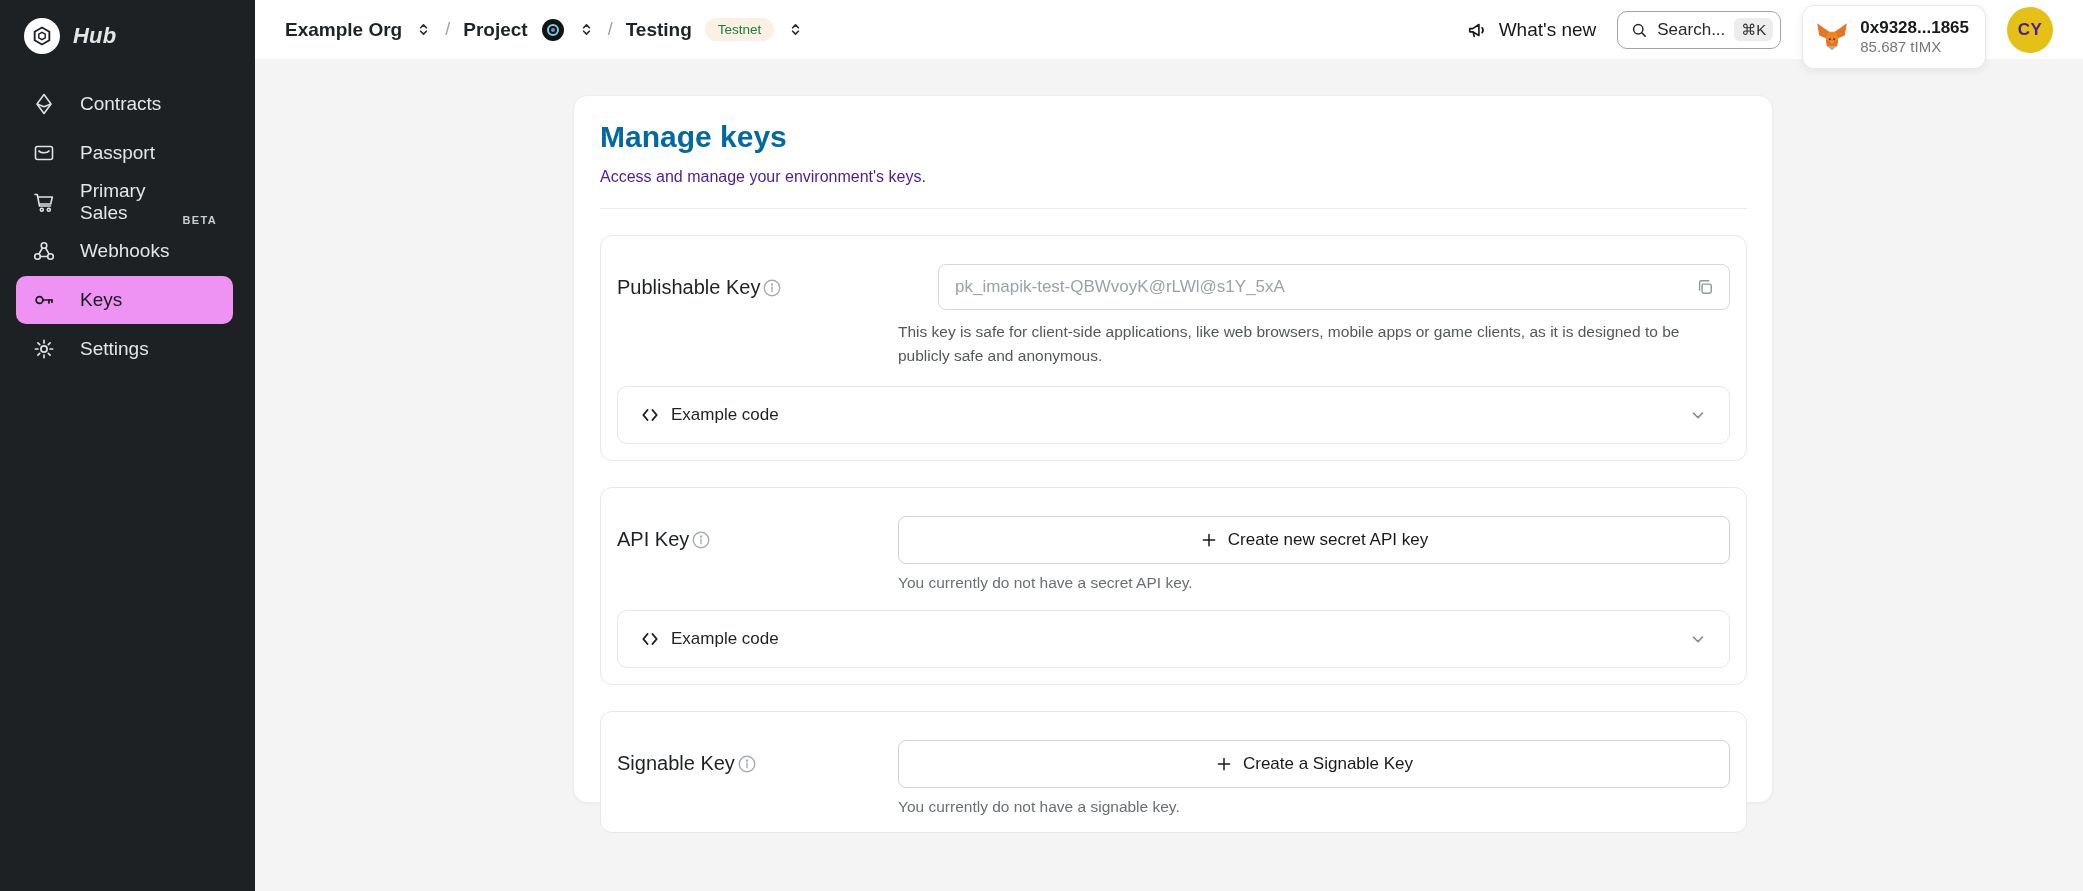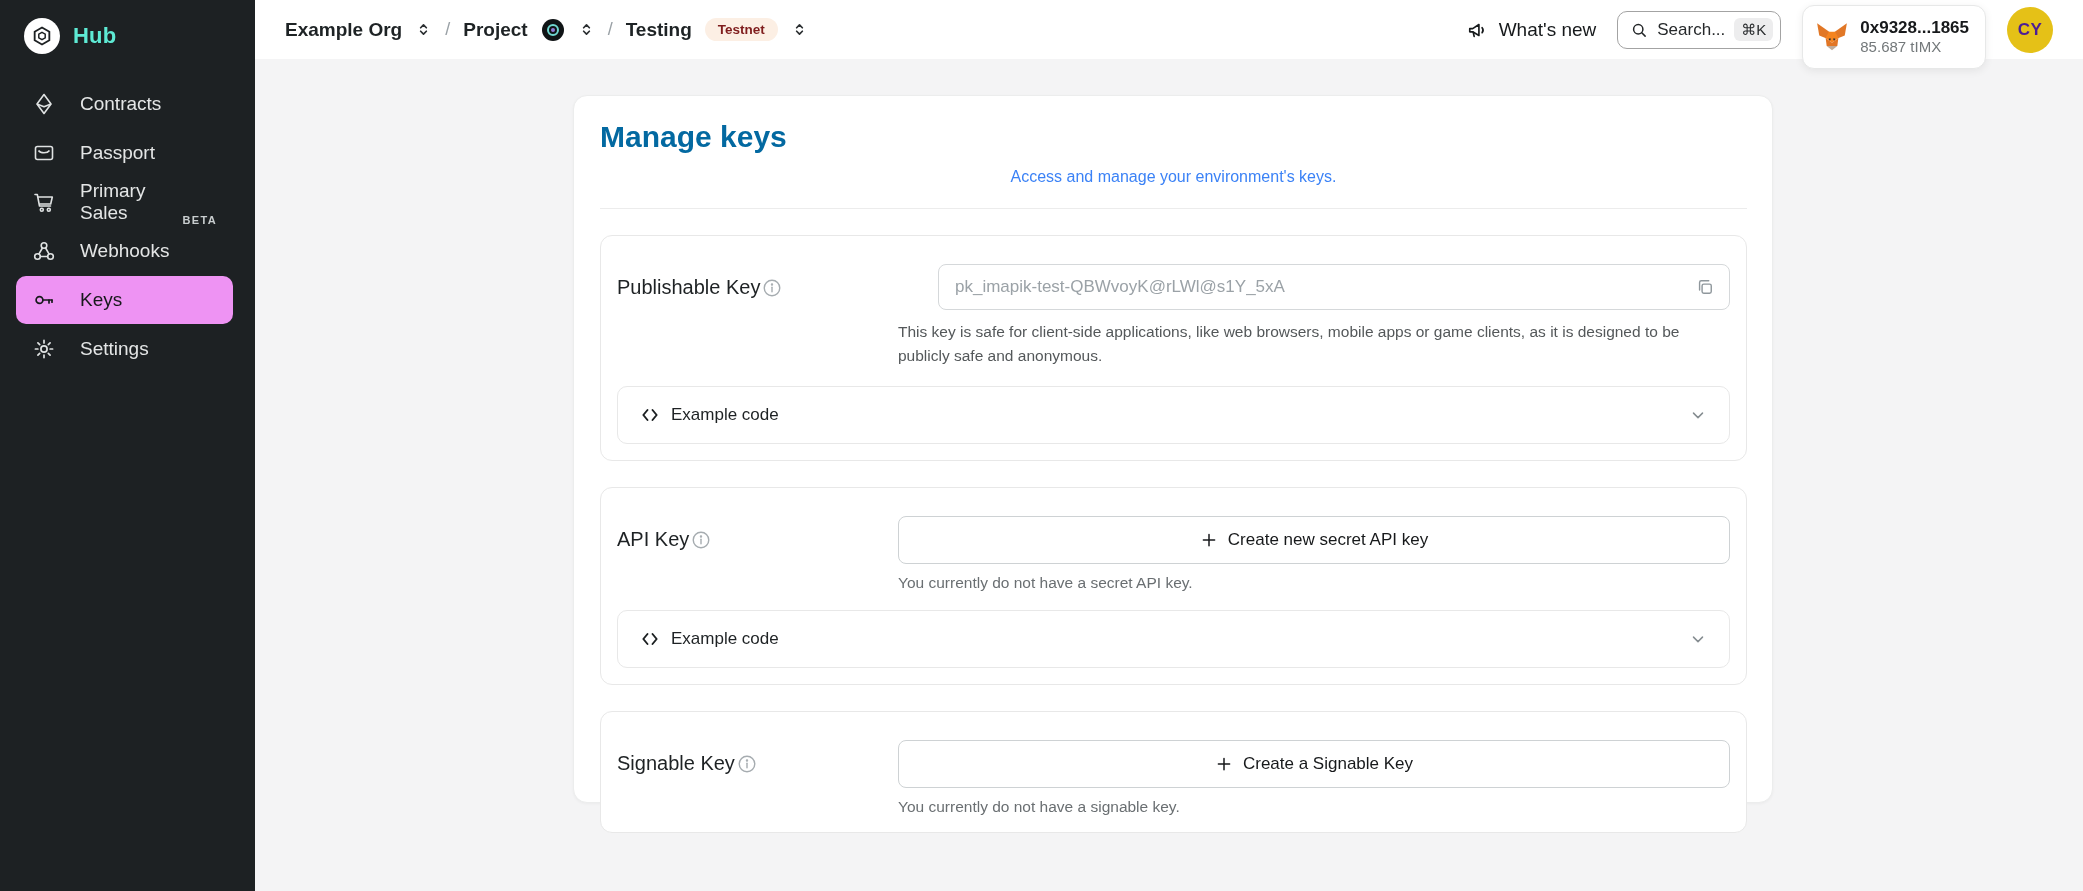--- a/index.html
+++ b/index.html
@@ -16,21 +16,21 @@
   
   .sidebar {
     position:absolute; left:0; top:0; width:255px; height:891px;
     background:#1d2123; z-index:5;
   }
   .logo-row { display:flex; align-items:center; gap:13px; padding:18px 0 0 24px; }
   .logo-circle {
     width:36px; height:36px; border-radius:50%; background:#ffffff;
     display:flex; align-items:center; justify-content:center; flex:0 0 auto;
   }
-  .logo-text { color:#5eead4; font-size:22px; font-weight:700; letter-spacing:.2px; }
+  .logo-text { color:#e5e5e5; font-size:22px; font-weight:700; letter-spacing:.2px;font-style:italic; }
   .nav { margin-top:26px; padding:0 22px 0 16px; display:flex; flex-direction:column; gap:1px; }
   .nav-item {
     height:48px; border-radius:10px; display:flex; align-items:center; gap:24px;
     padding:0 16px; color:#e4e6e6; font-size:19px; cursor:pointer;
   }
   .nav-item .nicon { width:24px; height:24px; flex:0 0 auto; color:#dfe2e2; }
   .nav-item.active { background:#ee93f3; color:#17191b; font-weight:500; }
   .nav-item.active .nicon { color:#17191b; }
   .beta-badge {
     font-size:11px; font-weight:700; letter-spacing:.12em; color:#c9cecf; margin-left:6px;margin-top:36px;
@@ -40,21 +40,21 @@
   .navbar {
     position:absolute; left:255px; top:0; right:0; height:59px; background:#ffffff;
     display:flex; align-items:center; padding:0 30px; z-index:4;
   }
   .crumbs { display:flex; align-items:center; gap:13px; }
   .crumb-label { font-size:19px; font-weight:600; color:#1e2325;text-align:right; }
   .crumb-sep { font-size:18px; color:#9aa1a6; }
   .sorter { width:17px; height:17px; color:#2b2f31; cursor:pointer; }
   .proj-icon { width:24px; height:24px; cursor:pointer; }
   .testnet-badge {
-    background:#fcefe4; color:#7f1d1d; font-size:13.5px; font-weight:700;
+    background:#fcefe4; color:#15803d; font-size:13.5px; font-weight:400;
     border-radius:14px; padding:5px 13px; line-height:1;
   }
   .nav-right { margin-left:auto; display:flex; align-items:center; gap:21px; }
   .whats-new { display:flex; align-items:center; gap:10px; font-size:19px; color:#16191b; cursor:pointer; }
   .whats-new .wicon { width:22px; height:22px; color:#16191b; }
   .searchbox {
     width:164px; height:38px; border:1px solid #a3a3a3; border-radius:10px; background:#fff;
     display:flex; align-items:center; gap:9px; padding:0 7px 0 12px; cursor:text;
   }
   .searchbox .sicon { width:18px; height:18px; color:#222527; flex:0 0 auto; }
@@ -79,21 +79,21 @@
 
   
   .content { position:absolute; left:255px; top:59px; right:0; bottom:0; background:#f4f4f5; }
   .panel {
     position:absolute; left:318px; top:36px; width:1200px; height:708px;
     background:#ffffff; border:1px solid #eceded; border-radius:14px;
     box-shadow:0 1px 3px rgba(0,0,0,.04);
     padding:16px 25px 0 26px;
   }
   .page-title { font-size:30px; font-weight:700; color:#0369a1; margin-top:8px; }
-  .page-subtitle { font-size:16px; color:#3b82f6; margin-top:14px;text-align:center; }
+  .page-subtitle { font-size:16px; color:#4c1d95; margin-top:14px; }
   .panel-divider { border:none; border-top:1px solid #ececec; margin-top:22px; }
 
   .card {
     border:1px solid #e8e8e8; border-radius:12px; margin-top:26px; padding:16px;
     background:#fff;
   }
   .card-row { display:flex; }
   .card-label-col { width:281px; flex:0 0 auto; display:flex; align-items:flex-start; }
   .card-label { display:flex; align-items:center; gap:2px; margin-top:24px; }
   .card-label .ltext { font-size:20px; font-weight:500; color:#1e2224; }

